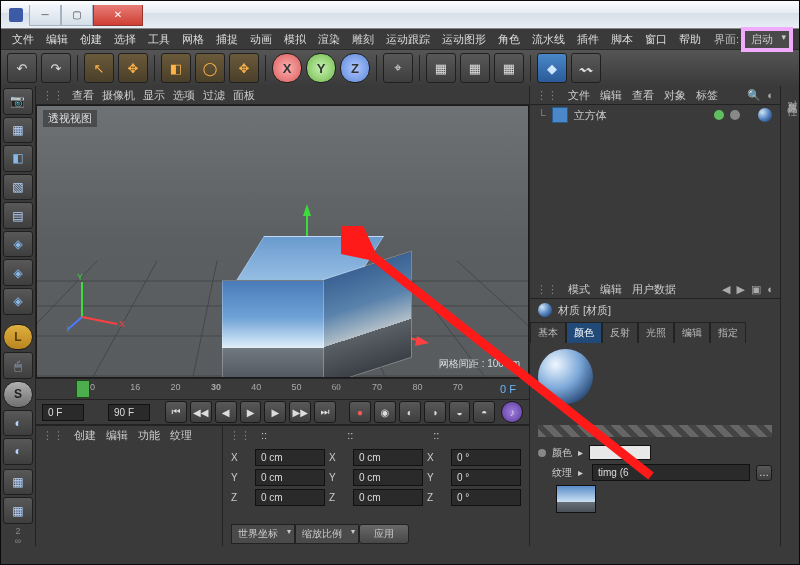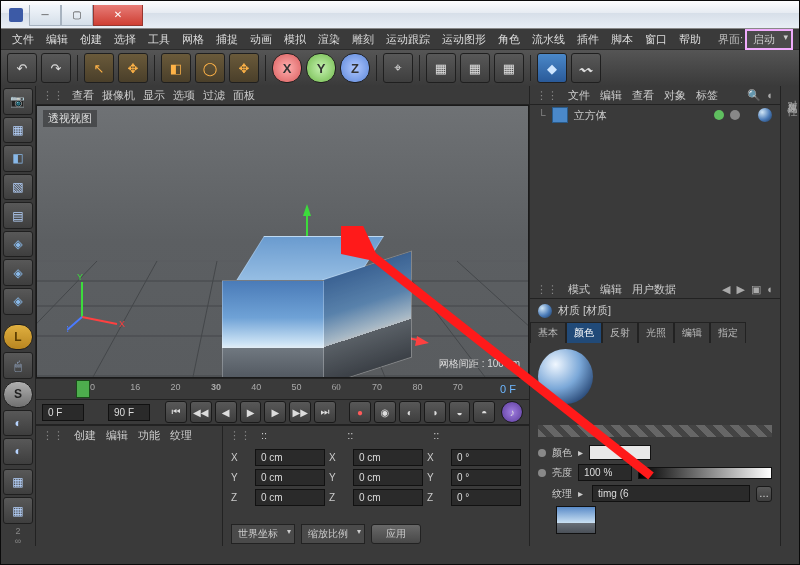--- a/index.html
+++ b/index.html
@@ -8,21 +8,21 @@
   .titlebar{height:27px;background:linear-gradient(#fdfdfe,#e6ebf2 45%,#d7dfe9 46%,#e8eef5);display:flex;align-items:center;padding-left:8px;color:#333;border-bottom:1px solid #888}
   .tb-ico{width:14px;height:14px;background:#3c5aa6;border-radius:2px;margin-right:6px}
   .tb-title{flex:1;font-size:12px;white-space:nowrap;overflow:hidden}
   .tb-btns{display:flex;height:20px}
   .tb-btn{width:30px;height:20px;display:flex;align-items:center;justify-content:center;border:1px solid #a7b3c0;border-top:none;background:linear-gradient(#f2f6fb,#d5dfe9);color:#444;font-size:10px}
   .tb-close{width:48px;background:linear-gradient(#e77d78,#cf3f33);color:#fff;border-color:#97362f}
   
   .menubar{height:20px;background:#3a3a3a;display:flex;align-items:center;padding:0 6px;gap:2px;border-bottom:1px solid #2a2a2a}
   .menuitem{padding:2px 5px;color:#ddd;font-size:11px;cursor:default;white-space:nowrap}
   .rlabel{margin-left:auto;color:#bbb;font-size:11px}
-  .rdrop{background:#4a4a4a;border:2px solid #f0abfc;padding:1px 16px 1px 6px;position:relative;font-size:11px}
+  .rdrop{background:#4a4a4a;border:4px solid #f0abfc;padding:1px 16px 1px 6px;position:relative;font-size:11px}
   .rdrop:after{content:"▾";position:absolute;right:3px;top:1px;font-size:9px;color:#ccc}
   
   .toolbar{height:36px;background:linear-gradient(#555,#3a3a3a);display:flex;align-items:center;padding:0 6px;gap:4px;border-bottom:1px solid #222}
   .tbtn{width:28px;height:28px;border:1px solid #1f1f1f;border-radius:3px;background:linear-gradient(#585858,#3e3e3e);display:flex;align-items:center;justify-content:center;color:#ddd;font-size:13px}
   .tbtn.org{background:linear-gradient(#6a5a3a,#4a3f2a);color:#ffb347}
   .tbtn.axis{border-radius:14px;font-weight:bold;color:#333}
   .axisX{background:radial-gradient(circle,#ffb0b0,#d85a5a)}
   .axisY{background:radial-gradient(circle,#c5f2b0,#6fb84a)}
   .axisZ{background:radial-gradient(circle,#b0c8ff,#5a85d8)}
   .tsep{width:1px;height:26px;background:#222;margin:0 2px}
@@ -64,36 +64,36 @@
   .tl-ticks{flex:1;position:relative;height:100%;color:#aaa;font-size:9px}
   .tl-ticks span{position:absolute;top:3px}
   .tl-end{width:30px;text-align:center;color:#6db7ff;padding-right:6px}
   .play{height:24px;background:#3a3a3a;display:flex;align-items:center;padding:0 6px;gap:3px;border-top:1px solid #222}
   .num{background:#2a2a2a;border:1px solid #111;padding:2px 5px;min-width:30px;font-size:10px;color:#ddd}
   .pbtn{width:22px;height:20px;background:linear-gradient(#585858,#3e3e3e);border:1px solid #1a1a1a;border-radius:3px;display:flex;align-items:center;justify-content:center;font-size:10px;color:#ddd}
   
   .coord-bar{height:18px;background:#3a3a3a;display:flex;align-items:center;padding:0 6px;gap:10px;border-top:1px solid #222}
   .coord-grid{height:70px;background:#3a3a3a;padding:4px 8px;display:grid;grid-template-columns:20px 70px 20px 70px 20px 70px;grid-auto-rows:18px;gap:2px 4px;align-items:center;font-size:10px}
   .coord-grid .num{min-width:50px}
-  .coord-bottom{display:flex;gap:6px;padding:2px 8px}
+  .coord-bottom{display:flex;padding:2px 8px}
   .drop{background:#4a4a4a;border:1px solid #222;padding:2px 16px 2px 6px;position:relative;font-size:10px}
   .drop:after{content:"▾";position:absolute;right:3px;top:2px;font-size:8px}
   .apply{background:linear-gradient(#686868,#484848);border:1px solid #222;border-radius:3px;padding:2px 14px;font-size:10px}
   
   .pmenu{height:18px;display:flex;align-items:center;padding:0 6px;gap:10px;border-bottom:1px solid #222;background:#3a3a3a}
   .pmenu span{cursor:default}
   .pmenu .ricons{margin-left:auto;display:flex;gap:6px;color:#aaa}
   .obj-row{height:20px;display:flex;align-items:center;gap:6px;padding:0 8px}
   .obj-ico{width:14px;height:14px;background:#4a88c9;border:1px solid #2a5a88}
   .dot{width:10px;height:10px;border-radius:50%}
   .grn{background:#5fbf5f}.gry{background:#888}
   .mat-sphere{width:14px;height:14px;border-radius:50%;background:radial-gradient(circle at 30% 30%,#cfe5f6,#4a7bb8 55%,#1a3458)}
   .obj-tree{flex:0 0 175px;background:#3a3a3a}
   .attr{flex:1;display:flex;flex-direction:column}
-  .attr-title{padding:4px 8px;display:flex;align-items:center;gap:6px}
+  .attr-title{padding:4px 8px;display:flex;gap:6px}
   .tabs{display:flex;gap:0;font-size:10px}
   .tab{padding:3px 7px;background:#3a3a3a;border:1px solid #222;border-bottom:none;color:#bbb}
   .tab.active{background:#214a78;color:#fff}
   .preview{height:70px;padding:6px 8px;display:flex;gap:6px;background:#3a3a3a}
   .sphere-big{width:55px;height:55px;border-radius:50%;background:radial-gradient(circle at 32% 28%,#f0f7ff,#7ba8d8 45%,#2a4a78 80%,#0a1a38)}
   .field-row{display:flex;align-items:center;gap:6px;padding:2px 8px;font-size:10px}
   .field-row .dot{width:8px;height:8px}
   .swatch{width:60px;height:13px;background:#e8e8e8;border:1px solid #111}
   .slider{flex:1;height:10px;background:linear-gradient(90deg,#000,#fff);border:1px solid #111}
   .tex-thumb{width:38px;height:26px;background:linear-gradient(#5a8bc8,#c8dff2 60%,#6a7078 60%,#4a5058);border:1px solid #111;margin-left:18px}
@@ -387,26 +387,20 @@
           <div class="sphere-big"></div>
         </div>
         <div style="height:12px;background:repeating-linear-gradient(45deg,#666 0 6px,#444 6px 12px);margin:0 8px 6px 8px"></div>
         <div class="field-row">
           <span class="dot gry"></span>
           <span>颜色</span>
             <span>▸</span>
           <span class="swatch"></span>
         </div>
         <div class="field-row">
-          <span class="dot gry"></span>
-          <span>亮度</span>
-          <span class="num" style="min-width:42px">100 %</span>
-          <span class="slider"></span>
-        </div>
-        <div class="field-row">
           <span style="width:8px"></span>
           <span>纹理</span>
           <span style="width:8px">▸</span>
           <span class="num" style="flex:1">timg (6</span>
           <span class="pbtn" style="width:14px;height:14px">…</span>
         </div>
         <div class="field-row">
             <div class="tex-thumb"></div>
           </div>
       </div>

